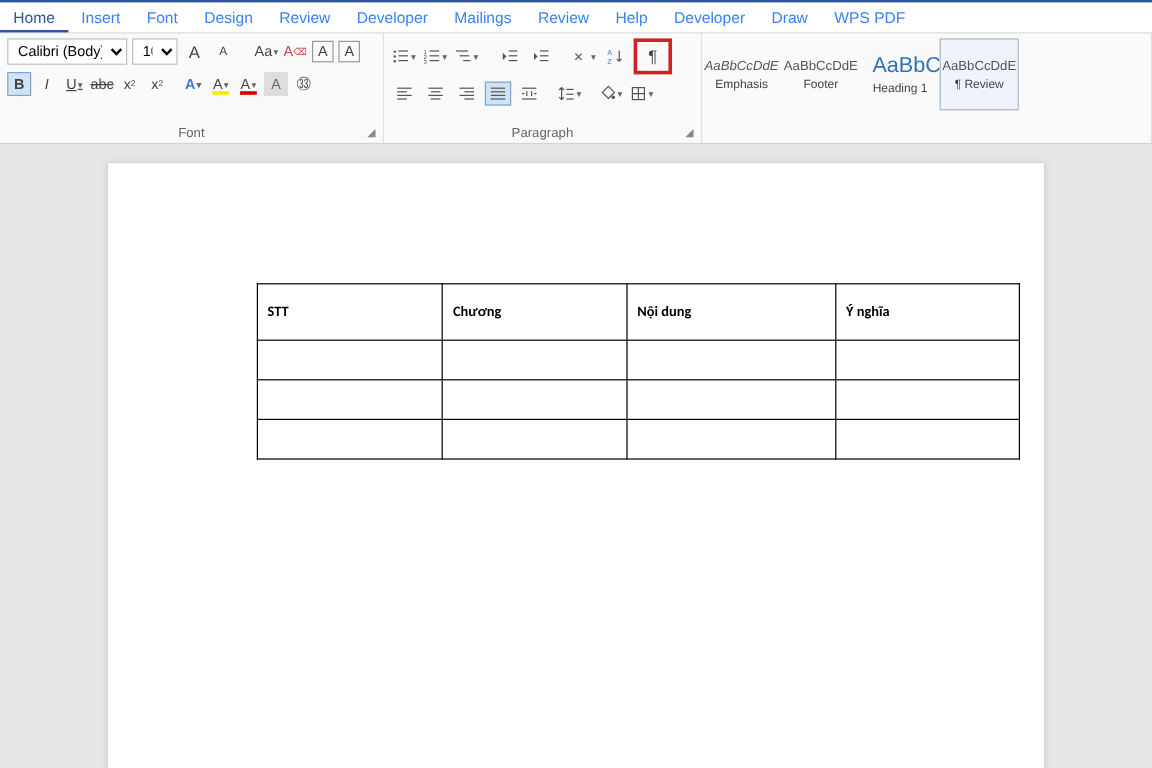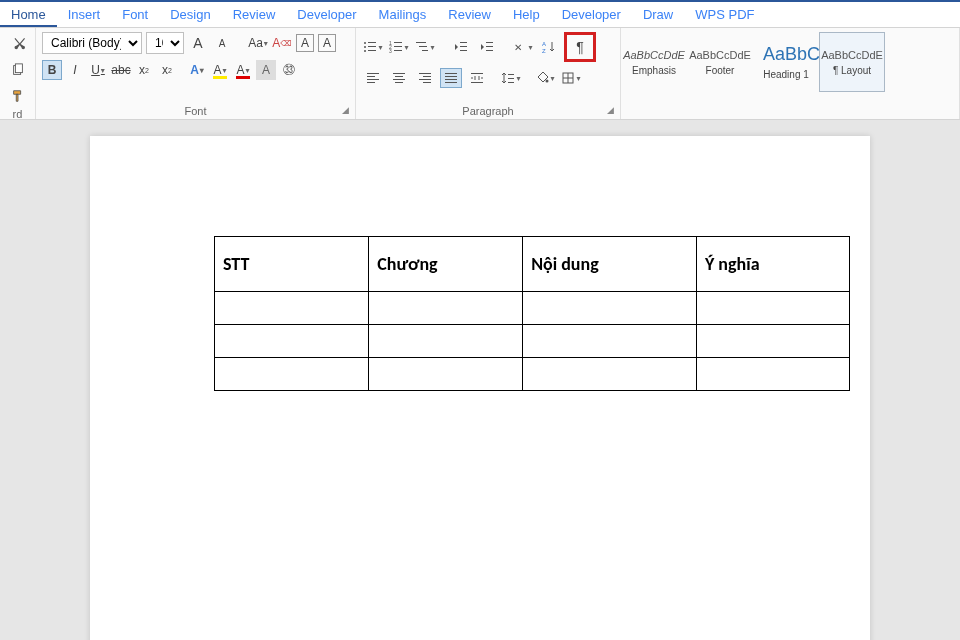--- a/index.html
+++ b/index.html
@@ -35,21 +35,21 @@
 .style-box.selected { border: 1px solid #aab8c6; background: #eef4fa; }
 .style-preview { font-size: 11px; color: #555; margin-bottom: 4px; }
 .style-preview.italic { font-style: italic; }
 .style-preview.heading { font-size: 18px; color: #2e74b5; font-family: "Calibri Light", sans-serif; margin-left: 20px; }
 .style-label { font-size: 10px; color: #444; white-space: nowrap; }
 .doc-area { background: #e6e6e6; height: 520px; display: flex; justify-content: center; padding-top: 16px; overflow: hidden; }
 .page { background: #fff; width: 780px; height: 900px; box-shadow: 0 0 6px rgba(0,0,0,0.15); position: relative; padding-top: 100px; }
 .cursor-mark { position: absolute; top: 82px; left: 134px; width: 1px; height: 14px; }
 .margin-mark { position: absolute; top: 82px; right: 26px; width: 1px; height: 14px; }
 .tbl { border-collapse: collapse; margin-left: 124px; width: 636px; }
-.tbl td { border: 1px solid #000; height: 28px; padding: 16px 8px; font-family: Calibri, sans-serif; font-size: 18px; vertical-align: middle; }
+.tbl td { border: 1px solid #000; height: 28px; padding: 16px 8px; font-family: Calibri, sans-serif; font-size: 12px; vertical-align: middle; }
 .tbl .hdr td { font-weight: bold; }
 .c1 { width: 160px; } .c2 { width: 158px; } .c3 { width: 180px; } .c4 { width: 158px; }
 .color-underline { display: inline-block; width: 14px; height: 3px; vertical-align: bottom; }
 </style>
 </head>
 <body>
 
 <div class="topbar"></div>
 
 <div class="menubar">
@@ -62,41 +62,20 @@
   <div class="menu-item">Mailings</div>
   <div class="menu-item">Review</div>
   <div class="menu-item">Help</div>
   <div class="menu-item">Developer</div>
   <div class="menu-item">Draw</div>
   <div class="menu-item">WPS PDF</div>
 </div>
 
 <div class="ribbon">
 
-  <div class="ribbon-group clipboard-group">
-    <div class="clip-icons">
-      <span class="sm-btn">
-        <svg viewBox="0 0 16 16">
-            <path d="M4 2l5 6-3 2a2 2 0 102 2l2-3 2 3a2 2 0 102-2l-3-2 5-6-1-1-5 6-5-6z" fill="#555"></path>
-          </svg>
-      </span>
-      <span class="sm-btn">
-        <svg viewBox="0 0 16 16">
-            <rect x="3" y="3" width="8" height="10" fill="none" stroke="#555"></rect>
-            <rect x="5" y="1" width="8" height="10" fill="#fff" stroke="#555"></rect>
-          </svg>
-      </span>
-      <span class="sm-btn">
-        <svg viewBox="0 0 16 16">
-            <path d="M3 2h8v4H3z M6 6h2v8H6z" fill="#e8a33d" stroke="#555"></path>
-          </svg>
-      </span>
-    </div>
-    <div class="group-label">rd</div>
-  </div>
 
   <div class="ribbon-group font-group">
     <div>
       <div class="font-row1">
         <select class="font-select fs-name"><option>Calibri (Body)</option></select>
         <select class="font-select fs-size"><option>10</option></select>
         <span class="sm-btn" style="font-size:14px">A</span>
         <span class="sm-btn" style="font-size:10px">A</span>
         <span style="width:8px"></span>
         <span class="sm-btn">
@@ -294,21 +273,21 @@
       <div class="style-box">
         <div class="style-preview">AaBbCcDdE</div>
         <div class="style-label">Footer</div>
       </div>
       <div class="style-box">
         <div class="style-preview heading">AaBbCc</div>
         <div class="style-label">Heading 1</div>
       </div>
       <div class="style-box selected">
         <div class="style-preview">AaBbCcDdE</div>
-        <div class="style-label">¶ Layout</div>
+        <div class="style-label">¶ Review</div>
       </div>
     </div>
   </div>
 
 </div>
 
 <div class="doc-area">
   <div class="page">
     <div class="cursor-mark"></div>
     <div class="margin-mark"></div>

